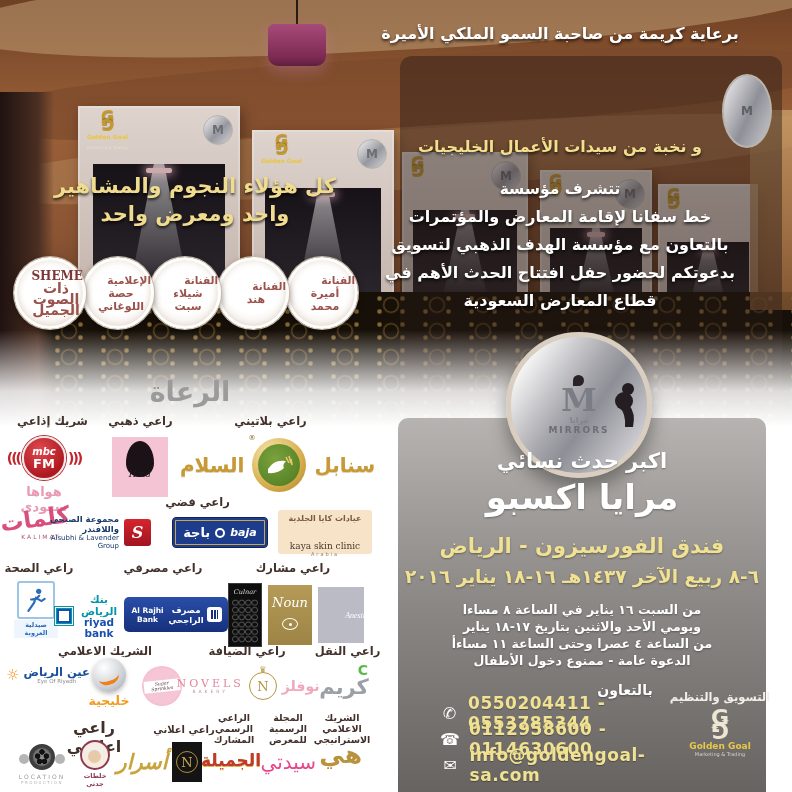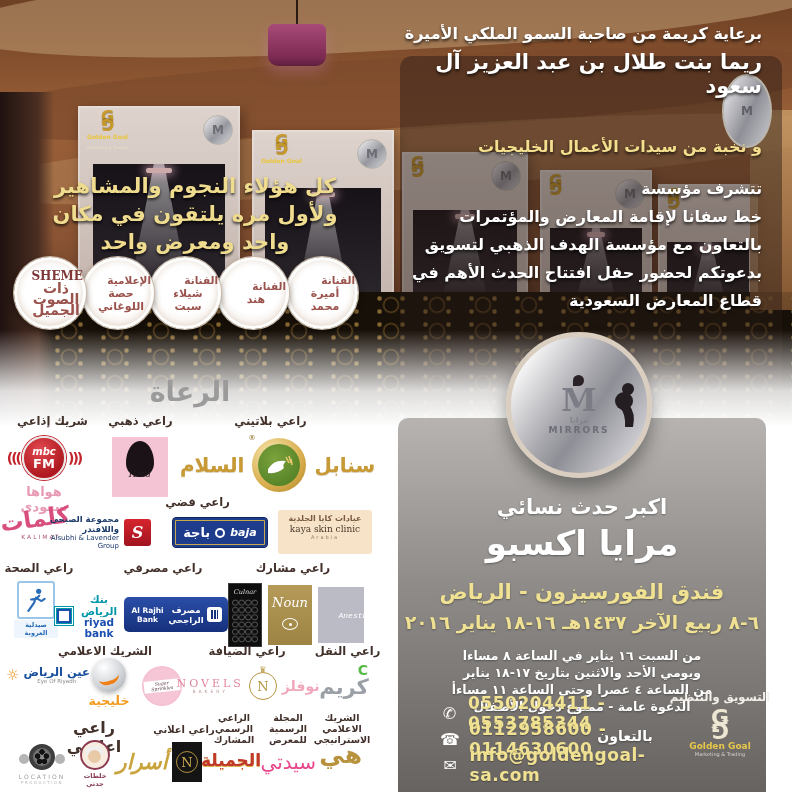--- a/index.html
+++ b/index.html
@@ -50,21 +50,21 @@
   .coin-top{position:absolute;left:722px;top:74px;width:50px;height:74px;border-radius:50%;
         background:linear-gradient(115deg,#f2f2f4,#8f8f97 55%,#c9c9cf);
         border:2px solid #b9b4ac;display:flex;align-items:center;justify-content:center;
         color:#5f5f68;font-weight:bold;font-size:12px;z-index:3;}
   .overlay-right{position:absolute;left:400px;top:56px;width:382px;height:358px;
         background:rgba(40,26,22,.45);border-radius:12px;z-index:2;}
   .fade-white{position:absolute;left:0;top:330px;width:100%;height:102px;
         background:linear-gradient(180deg,rgba(255,255,255,0) 0%,rgba(255,255,255,.85) 60%,#fff 95%);z-index:4;}
 
   
-  .rtxt{position:absolute;left:390px;width:372px;text-align:right;color:#fff;font-weight:bold;
+  .rtxt{position:absolute;left:374px;width:372px;text-align:center;color:#fff;font-weight:bold;
         text-shadow:0 2px 3px rgba(0,0,0,.7);z-index:6;}
   .yellow{color:#f2de8d;}
   .celeb{position:absolute;left:40px;top:172px;width:310px;text-align:center;color:#f0dc8e;
         font-weight:bold;font-size:21px;line-height:28px;text-shadow:0 2px 3px rgba(0,0,0,.75);z-index:6;}
   .badge{position:absolute;top:257px;width:72px;height:72px;border-radius:50%;z-index:7;
         background:radial-gradient(circle at 50% 35%,#ffffff 55%,#f0e6de);
         border:3px solid #fdfdfb;
         box-shadow:0 0 0 1px #cbb9a6,0 3px 7px rgba(0,0,0,.45),inset 0 0 7px rgba(180,150,120,.35);
         display:flex;flex-direction:column;align-items:flex-start;justify-content:center;
         text-align:center;color:#9a524c;font-weight:bold;}
@@ -81,21 +81,21 @@
         border:5px solid #d9cec0;
         background:linear-gradient(125deg,#fafafa 12%,#a7a7ad 45%,#8e8e96 58%,#cfcfd4 88%);
         box-shadow:0 10px 18px rgba(0,0,0,.35);display:flex;align-items:center;justify-content:center;}
   .coin-col{text-align:center;color:#70707a;}
   .coin-bun{width:11px;height:11px;background:#2a2226;border-radius:50% 50% 50% 0;margin:0 auto -2px;}
   .coin-M{font-size:32px;font-weight:bold;color:#7c7c86;line-height:32px;font-family:"DejaVu Serif",serif;}
   .coin-ar{font-size:8px;font-weight:bold;color:#84848e;}
   .coin-brand{font-size:9px;font-weight:bold;letter-spacing:2px;color:#6e6e78;}
   .coin-sil{position:absolute;right:8px;top:44px;}
   .etxt{position:absolute;left:398px;width:368px;text-align:center;color:#fff;font-weight:bold;z-index:7;
-        text-shadow:0 1px 2px rgba(0,0,0,.35);margin-top:46px;}
+        text-shadow:0 1px 2px rgba(0,0,0,.35);}
   .eyellow{color:#f0e292;}
   .contact{position:absolute;left:440px;top:700px;width:260px;direction:ltr;z-index:7;}
   .crow{display:flex;align-items:center;gap:9px;height:26px;}
   .cicon{color:#fff;font-size:16px;width:22px;text-align:center;}
   .cval{color:#f0e292;font-weight:bold;font-size:17px;letter-spacing:.5px;
         text-shadow:0 1px 1px rgba(0,0,0,.3);}
   .orgz{position:absolute;left:664px;top:690px;width:112px;text-align:center;z-index:7;}
   .orgz .olabel{color:#f2efe9;font-size:11.5px;font-weight:bold;}
   .orgz .g{font-size:22px;font-weight:bold;color:#ece6d2;line-height:15px;display:block;}
   .orgz .gflip{transform:scale(-1,-1);display:block;margin-top:-2px;}
@@ -146,21 +146,21 @@
 
   .baja{width:96px;height:31px;background:#1d3c8c;border-radius:4px;border:1px solid #0e2560;
         box-shadow:inset 0 0 0 2px #1d3c8c, inset 0 0 0 3px #c9a84a;
         display:flex;align-items:center;justify-content:center;gap:5px;color:#fff;font-weight:bold;}
   .baja-ar{font-size:13px;}
   .baja-ring{width:10px;height:10px;border:2px solid #fff;border-radius:50%;}
   .baja-en{font-size:11px;font-style:italic;}
 
   .kaya{width:94px;height:44px;background:#f7e3c8;border-radius:3px;padding-top:4px;}
   .kaya-ar{color:#7a5a40;font-weight:bold;font-size:8px;line-height:9px;}
-  .kaya-en{color:#4a3a2e;font-size:9px;font-family:"DejaVu Serif",serif;margin-top:1px;}
+  .kaya-en{color:#4a3a2e;font-size:9px;font-family:"DejaVu Serif",serif;margin-top:18px;}
   .kaya-sub{color:#8a7a66;font-size:5px;letter-spacing:2px;}
 
   .run-box{width:38px;height:38px;background:#fff;border:2px solid #9cc6e8;border-radius:3px;
         margin:0 auto;display:flex;align-items:center;justify-content:center;}
   .run-name{color:#2b6cb8;font-size:6.5px;font-weight:bold;background:#eef5fc;margin-top:1px;padding:1px 0;}
 
   .riyad{display:flex;align-items:center;gap:4px;}
   .riyad-mark{width:20px;height:20px;border:3px double #0098a8;flex:0 0 auto;
         box-shadow:inset 0 0 0 2px #1b4faf;}
   .riyad-ar{color:#0098a8;font-weight:bold;font-size:10.5px;line-height:12px;}
@@ -178,21 +178,21 @@
   .culnar{width:34px;height:64px;background:#0e0e0e;border:1px solid #3a3a3a;padding-top:4px;}
   .cul-name{color:#ddd;font-family:"DejaVu Serif",serif;font-style:italic;font-size:6.5px;}
   .cul-pat{margin:3px auto 0;width:26px;height:44px;
         background-image:radial-gradient(circle,rgba(0,0,0,0) 2px,rgba(255,255,255,.4) 2.6px,rgba(0,0,0,0) 3.4px);
         background-size:6.5px 7.3px;}
   .noun{width:44px;height:60px;background:linear-gradient(180deg,#b59a58,#9d8444);padding-top:10px;}
   .noun-name{color:#fff;font-family:"DejaVu Serif",serif;font-style:italic;font-size:13px;}
   .noun-swirl{width:16px;height:12px;border:1.5px solid #fff;border-radius:50%;margin:8px auto 0;position:relative;}
   .noun-swirl::after{content:"";position:absolute;left:6px;top:4px;width:3px;height:3px;border-radius:50%;background:#fff;}
   .anes{width:46px;height:56px;background:#babbc5;display:flex;align-items:center;justify-content:center;}
-  .anes-name{color:#fff;font-family:Liberation Mono, monospace;font-style:italic;font-size:8px;margin-left:43px;}
+  .anes-name{color:#fff;font-family:Liberation Serif, serif;font-style:italic;font-size:8px;margin-left:43px;}
 
   .eye{display:flex;align-items:center;gap:4px;justify-content:center;}
   .eye-sun{color:#f59120;font-size:15px;}
   .eye-ar{color:#1a4f9c;font-weight:bold;font-size:11.5px;line-height:12px;}
   .eye-en{color:#8a8a8a;font-size:5.5px;}
   .khal-sphere{width:34px;height:34px;border-radius:50%;margin:0 auto;position:relative;
         background:radial-gradient(circle at 35% 28%,#fff,#cfd2d6 58%,#9fa3a8);
         box-shadow:0 2px 4px rgba(0,0,0,.25);}
   .khal-sphere::after{content:"";position:absolute;left:6px;top:11px;width:21px;height:12px;
         border-bottom:4px solid #f08018;border-radius:50%;transform:rotate(-18deg);}
@@ -322,31 +322,29 @@
 
     <div class="carpet"></div>
     <div class="pillar-left"></div>
     <div class="right-glow"></div>
     <div class="overlay-right"></div>
     <div class="coin-top">M</div>
     <div class="fade-white"></div>
   </div>
 
   <div class="rtxt" dir="rtl" style="top:24px;font-size:16px">برعاية كريمة من صاحبة السمو الملكي الأميرة</div>
-  <div class="rtxt" dir="rtl" style="top:50px;font-size:21px">ريما بنت طلال بن عبد العزيز آل سعود</div>
   <div class="rtxt yellow" dir="rtl" style="top:137px;font-size:16px">و نخبة من سيدات الأعمال الخليجيات</div>
   <div class="rtxt" dir="rtl" style="top:180px;font-size:15.5px">تتشرف مؤسسة</div>
   <div class="rtxt" dir="rtl" style="top:207px;font-size:16px">خط سفانا لإقامة المعارض والمؤتمرات</div>
   <div class="rtxt" dir="rtl" style="top:235px;font-size:16px">بالتعاون مع مؤسسة الهدف الذهبي لتسويق</div>
   <div class="rtxt" dir="rtl" style="top:263px;font-size:16px">بدعوتكم لحضور حفل افتتاح الحدث الأهم في</div>
   <div class="rtxt" dir="rtl" style="top:291px;font-size:16px">قطاع المعارض السعودية</div>
 
   <div class="celeb" dir="rtl">
     <div>كل هؤلاء النجوم والمشاهير</div>
-    <div>ولأول مره يلتقون في مكان</div>
     <div>واحد ومعرض واحد</div>
   </div>
   <div class="badge" style="left:286px" dir="rtl">
     <span class="bt">الفنانة</span>
       <span class="bn">أميرة محمد</span>
   </div>
   <div class="badge" style="left:217px" dir="rtl">
     <span class="bt">الفنانة</span>
       <span class="bn">هند</span>
   </div>

